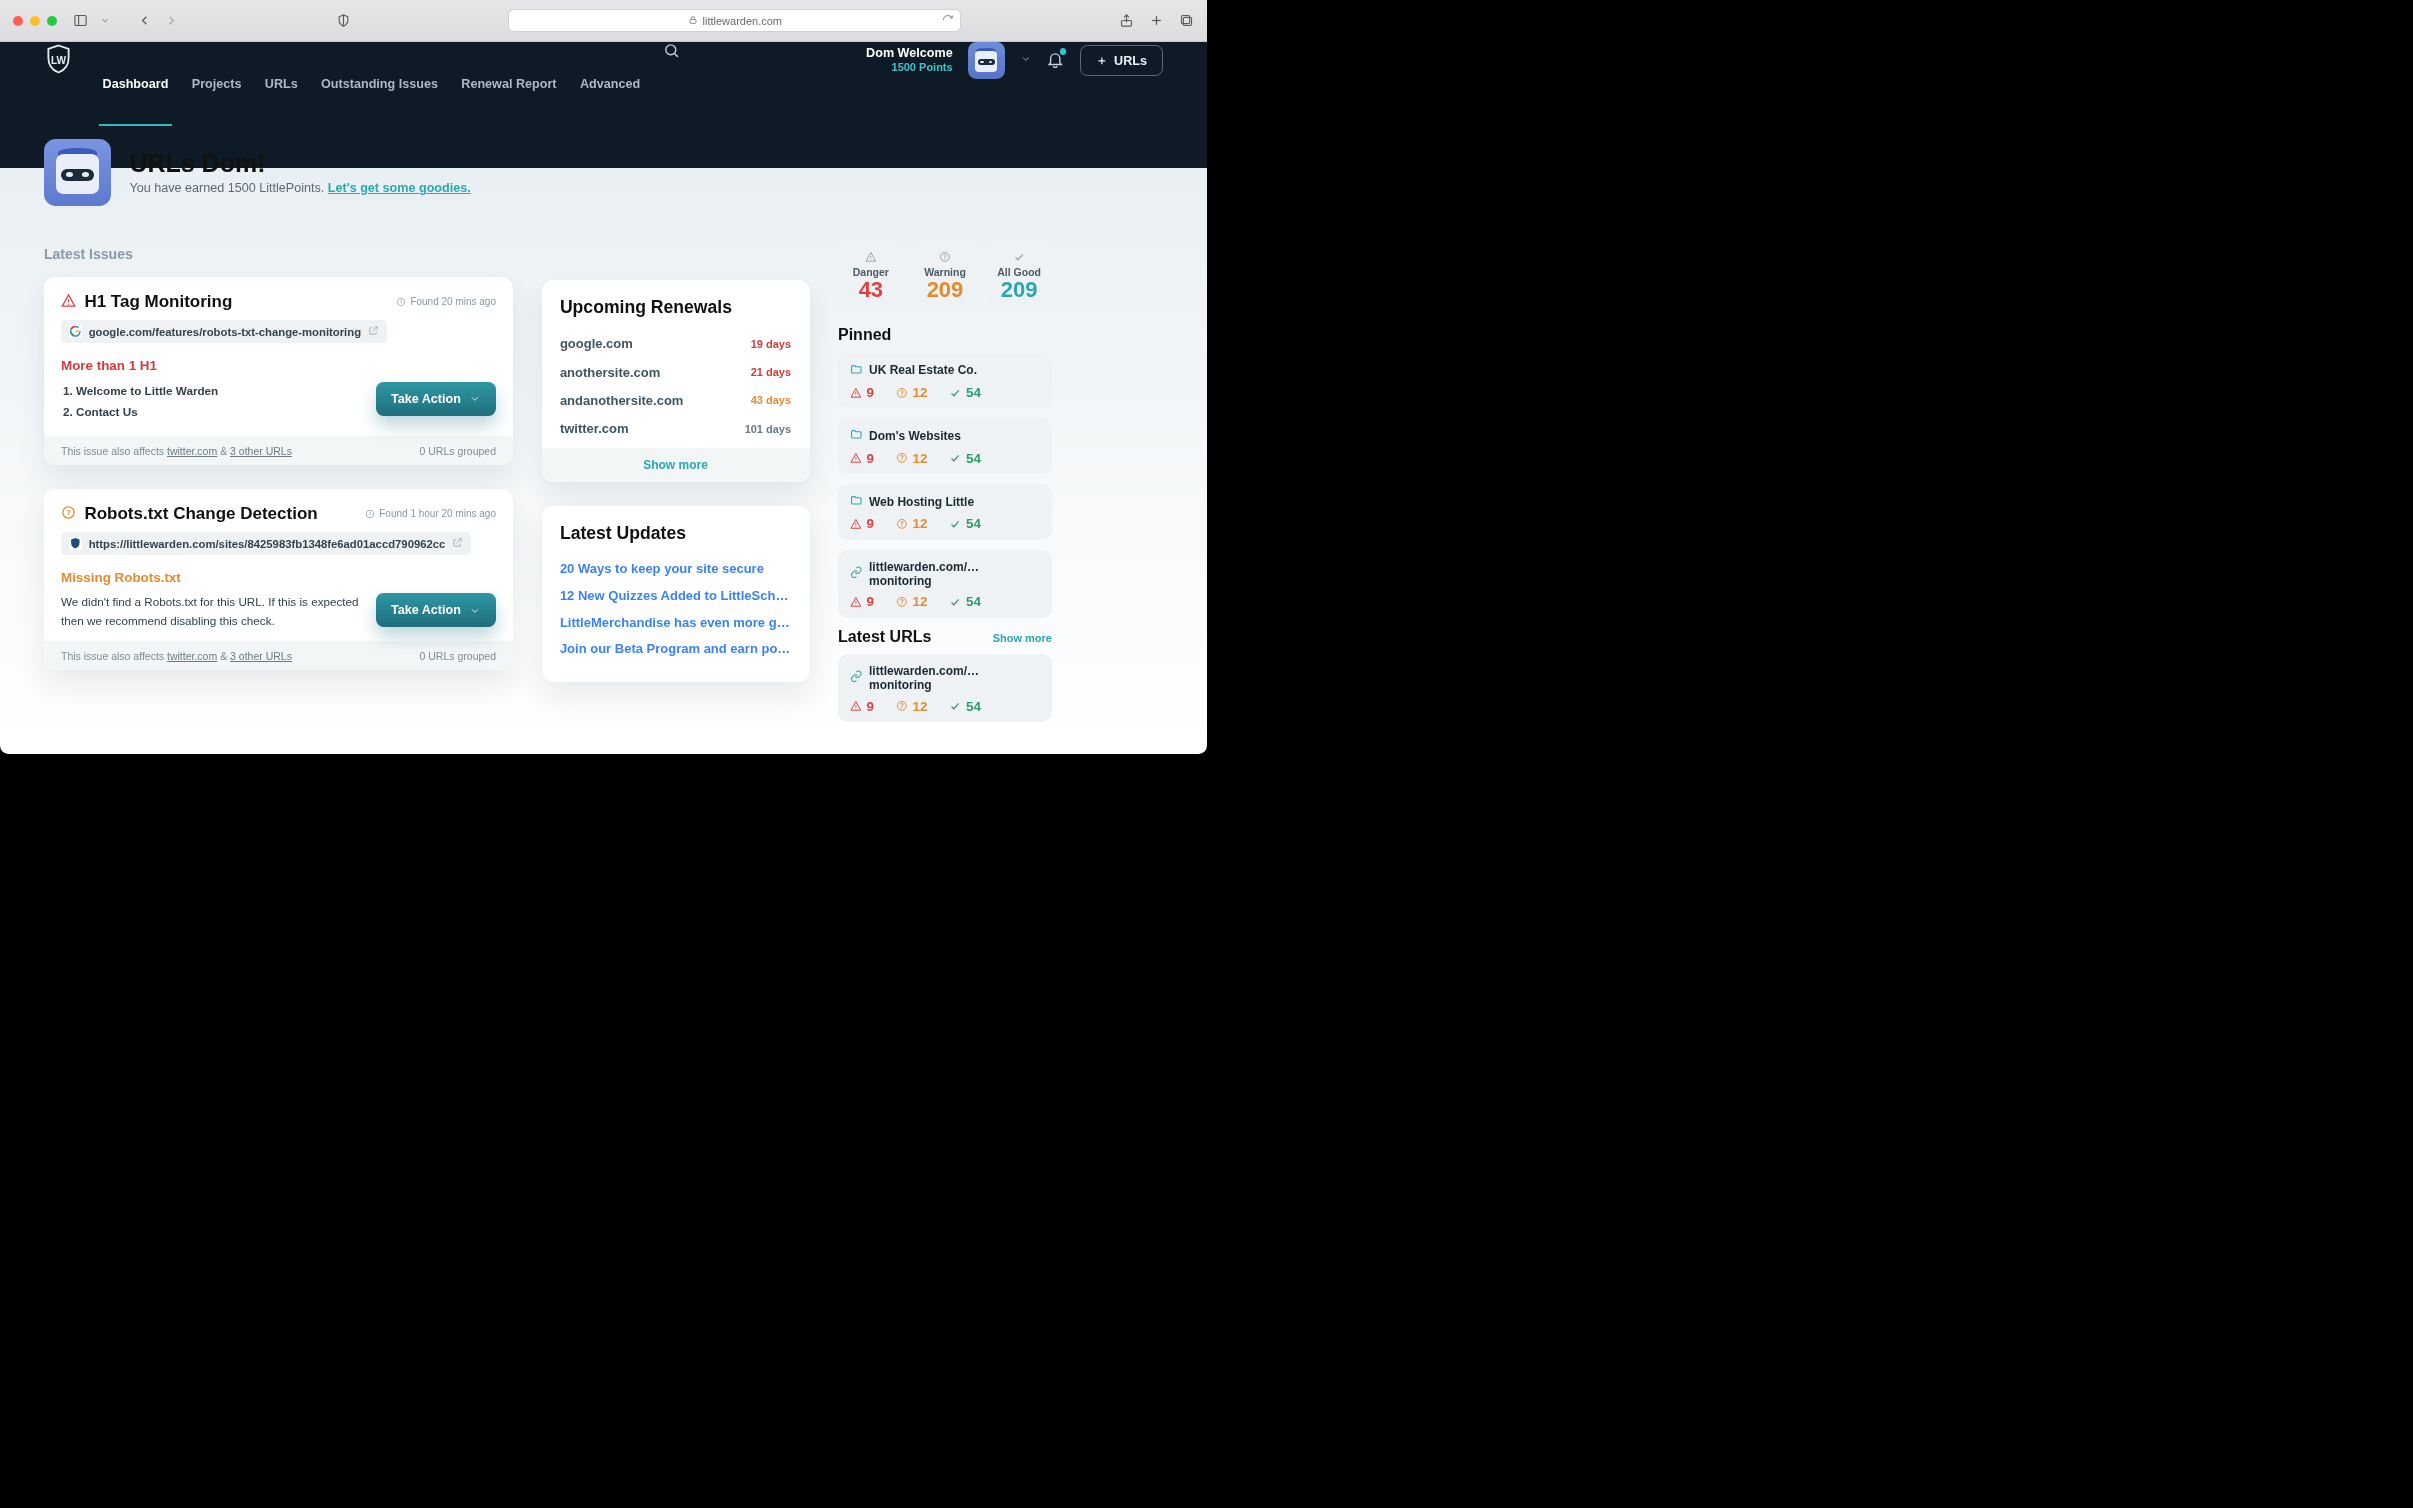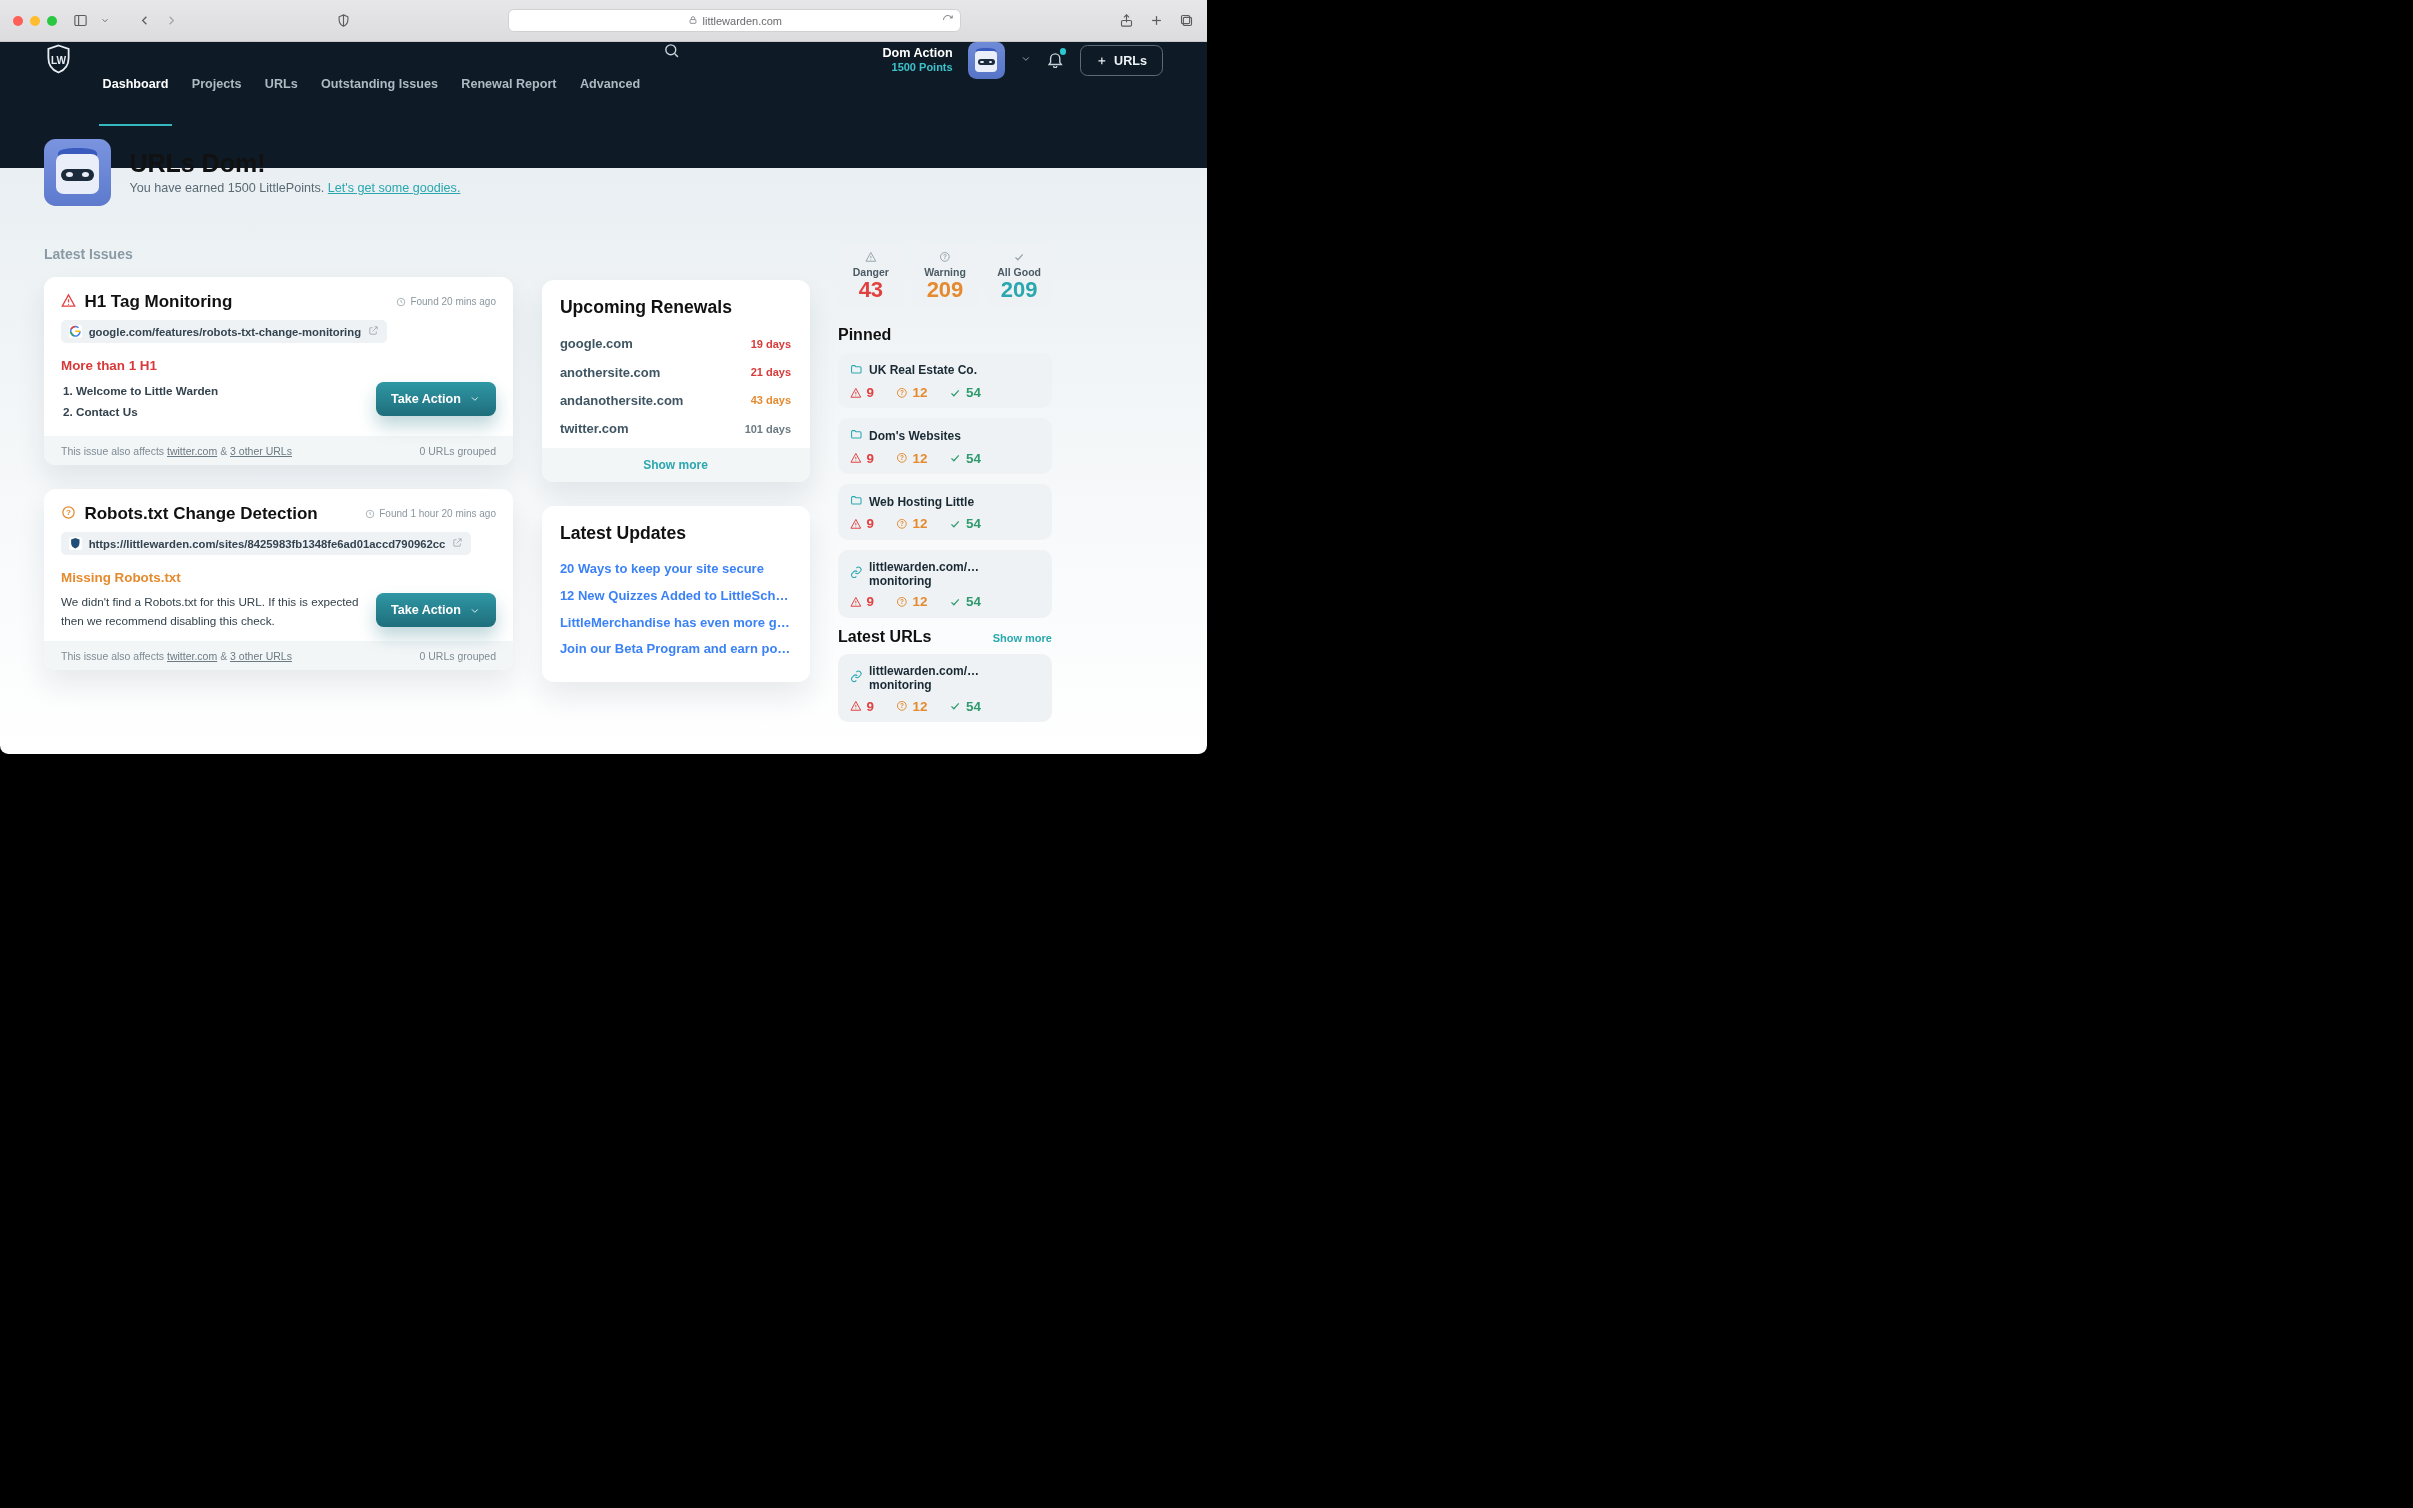--- a/index.html
+++ b/index.html
@@ -106,21 +106,21 @@
     height:92px;
     color:#0e1b26;
   }
   .hero-avatar {
     width:67px; height:67px; border-radius:11.7px;
     background:linear-gradient(#7a94df,#5d7acd);
     display:flex; align-items:center; justify-content:center;
   }
   .hero-title { font-size:25px; font-weight:800; color:#111; }
   .hero-sub { font-size:12.6px; color:#5a6a74; margin-top:3.4px; }
-  .hero-link { color:#2aa7af; font-weight:400; text-decoration:underline; cursor:pointer; }
+  .hero-link { color:#2aa7af; font-weight:700; text-decoration:underline; cursor:pointer; }
 
   .col-left { grid-column:1; }
   .col-mid  { grid-column:2; }
   .col-right{ grid-column:3; padding-top:3.4px; }
 
   .section-title {
     font-size:14px; font-weight:800; color:#8a9aa4; margin:5px 0 15px 0;
   }
 
   .card {
@@ -326,21 +326,21 @@
       </div>
     <div class="nav-search">
       <svg width="17" height="17" viewBox="0 0 24 24" fill="none" stroke="#c9d2d8" stroke-width="2">
           <circle cx="11" cy="11" r="7"></circle>
           <line x1="21" y1="21" x2="16.65" y2="16.65"></line>
         </svg>
     </div>
 
     <div class="nav-right">
       <div class="user-block">
-        <div class="user-name">Dom Action</div>
+        <div class="user-name">Dom Welcome</div>
         <div class="user-points">1500 Points</div>
       </div>
       <div class="avatar">
         <div class="robot">
             <div class="cap"></div>
             <div class="head"></div>
             <div class="eyes"></div>
           </div>
       </div>
       <div class="chev-sm">

